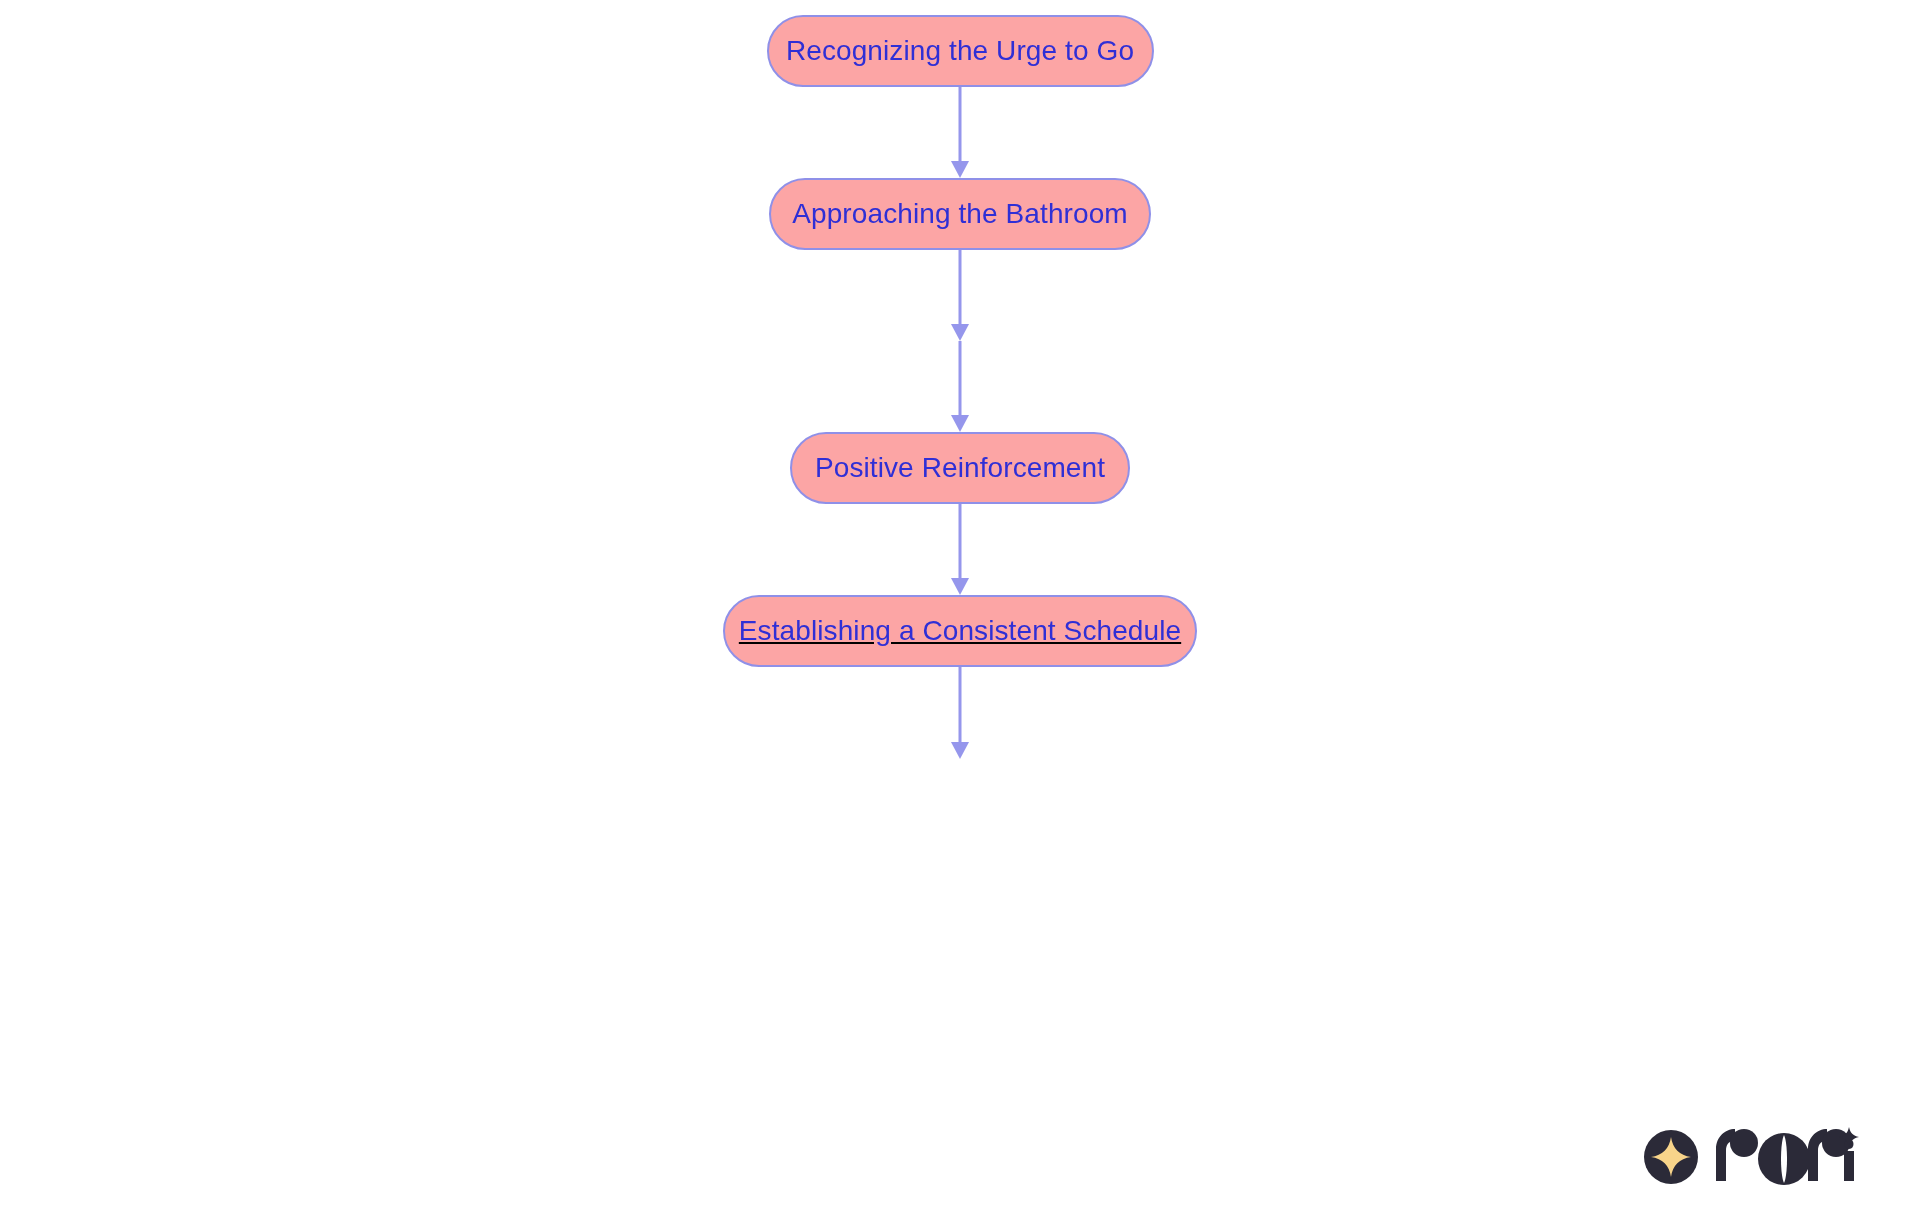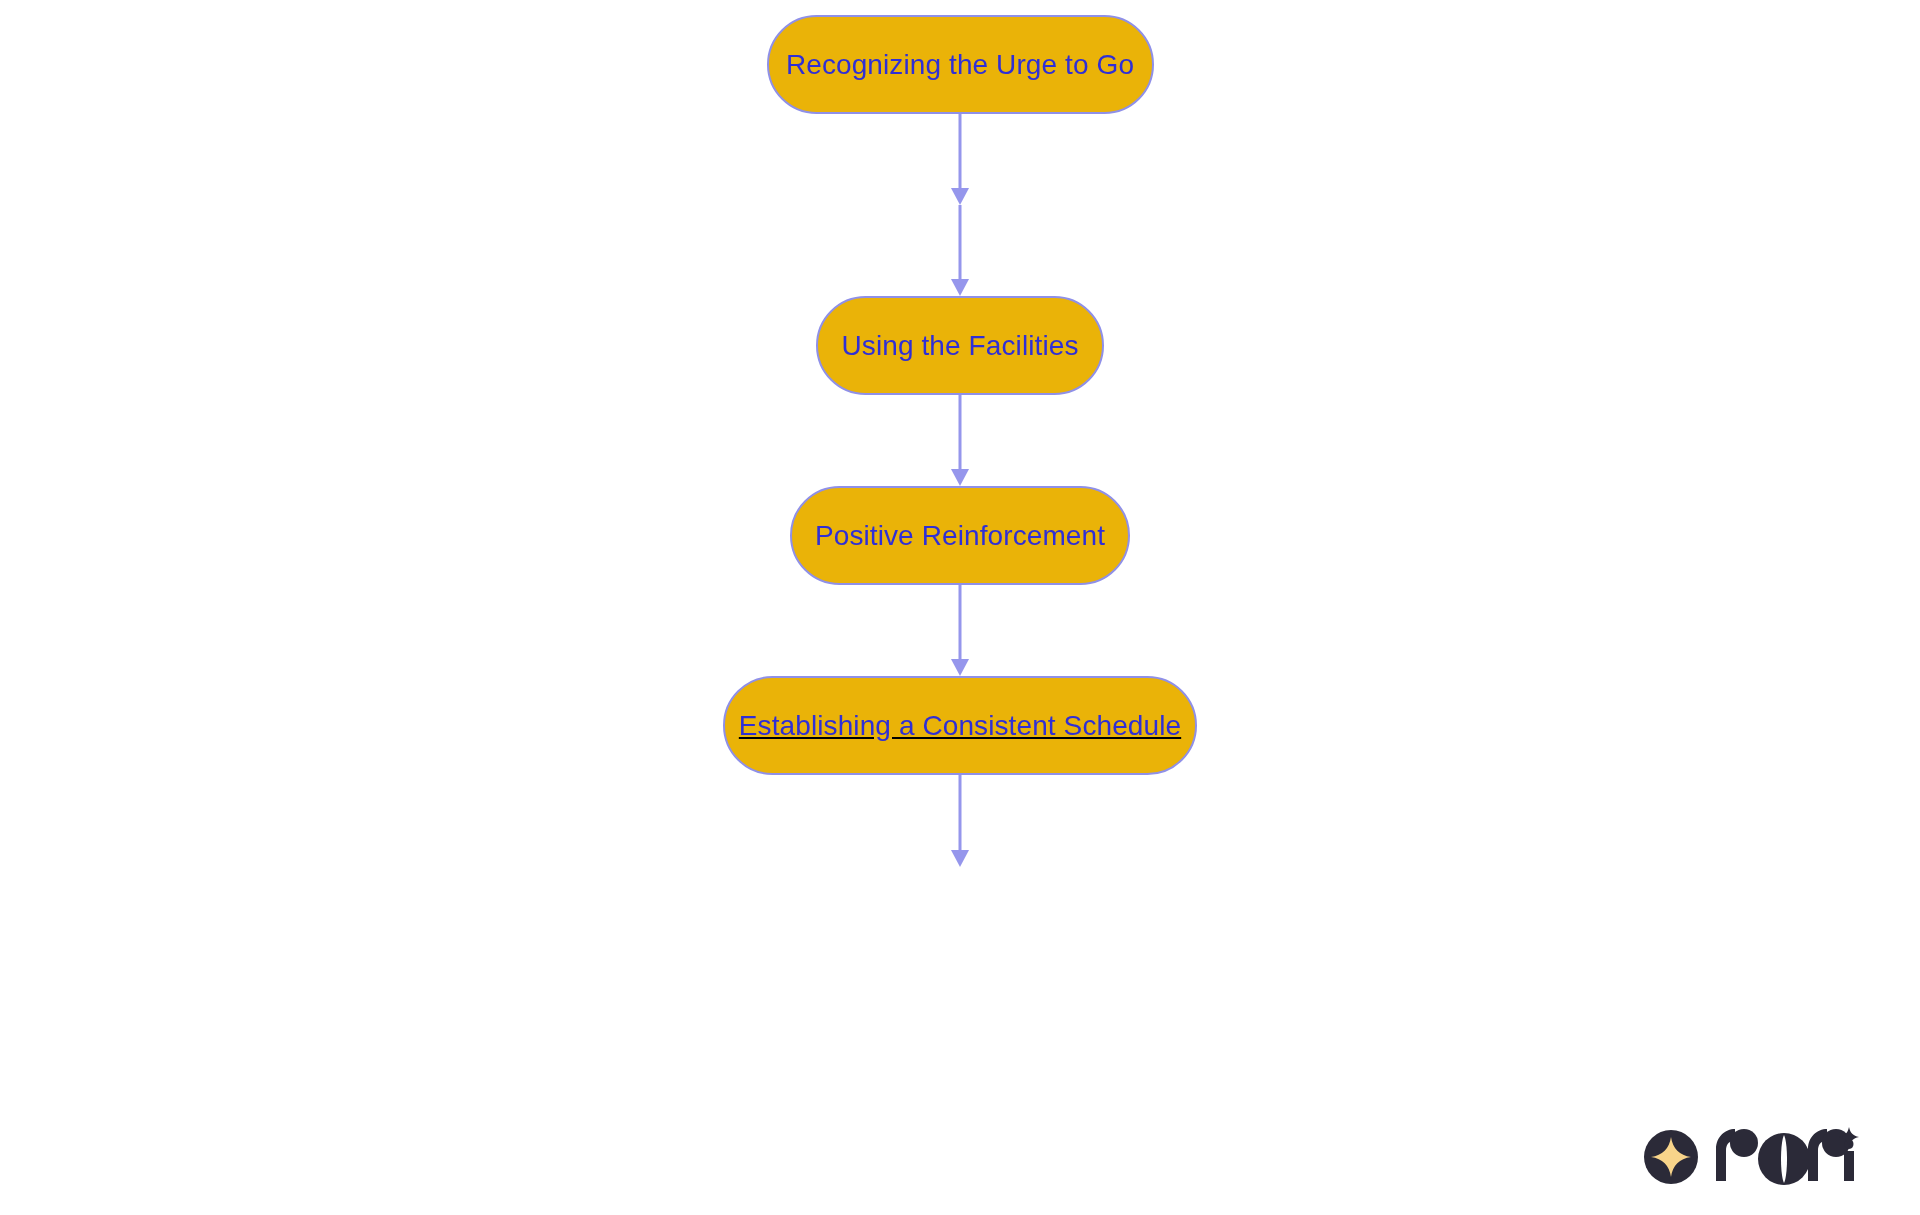--- a/index.html
+++ b/index.html
@@ -18,22 +18,22 @@
     position: absolute;
     left: 0; top: 0;
     width: 1920px; height: 1090px;
     display: flex;
     flex-direction: column;
     align-items: center;
   }
   .node {
     position: relative;
     box-sizing: border-box;
-    height: 99px;
-    background: #eab308;
+    height: 72px;
+    background: #fca5a5;
     border: 2px solid #8f90e8;
     border-radius: 50px;
     display: flex;
     align-items: center;
     justify-content: center;
     padding: 0 46px;
     white-space: nowrap;
   }
   .node-label {
     font-family: "Liberation Sans", sans-serif;
@@ -89,29 +89,29 @@
 
     <div class="node" style="width:387px; margin-top:15px;">
       <span class="node-label">Recognizing the Urge to Go</span>
     </div>
 
     <div class="connector" style="height:91px;">
       <span class="line" style="height:74px;"></span>
       <span class="head"></span>
     </div>
 
+    <div class="node" style="width:382px;">
+      <span class="node-label">Approaching the Bathroom</span>
+    </div>
 
     <div class="connector" style="height:91px;">
       <span class="line" style="height:74px;"></span>
       <span class="head"></span>
     </div>
 
-    <div class="node" style="width:288px;">
-      <span class="node-label">Using the Facilities</span>
-    </div>
 
     <div class="connector" style="height:91px;">
       <span class="line" style="height:74px;"></span>
       <span class="head"></span>
     </div>
 
     <div class="node" style="width:340px;">
       <span class="node-label">Positive Reinforcement</span>
     </div>
 

